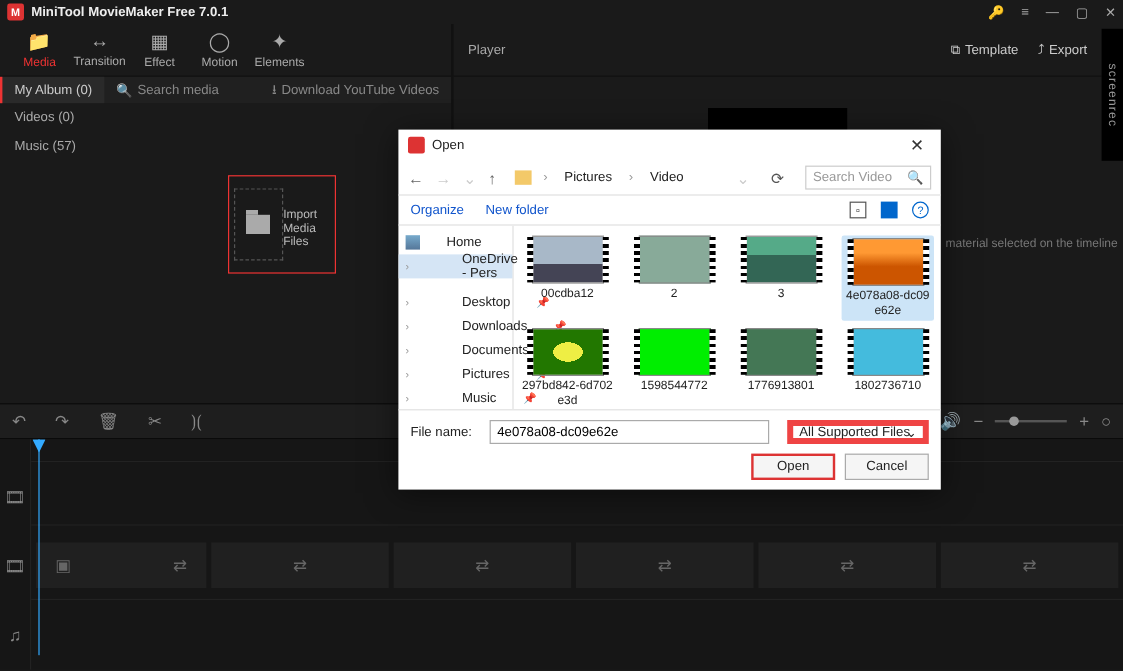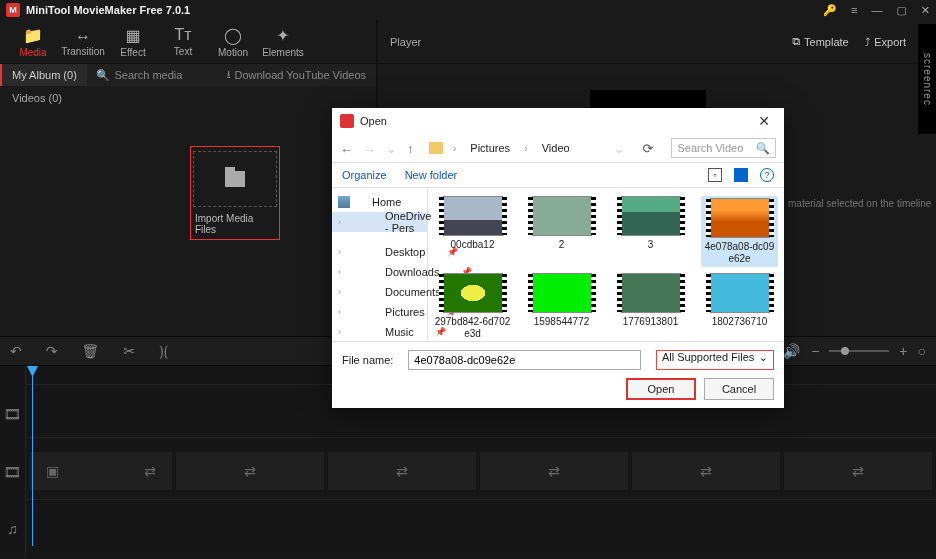--- a/index.html
+++ b/index.html
@@ -17,21 +17,21 @@
 .tool{display:flex;flex-direction:column;align-items:center;justify-content:center;width:50px;height:44px;font-size:10px;color:#aaa;cursor:pointer}
 .tool.active{color:#e33}
 .tool .ic{font-size:16px;margin-bottom:2px}
 .subtabs{height:22px;display:flex;align-items:center;background:#202020;font-size:11px}
 .subtab{padding:0 10px;height:100%;display:flex;align-items:center;cursor:pointer}
 .subtab.active{background:#2a2a2a;border-left:2px solid #e33}
 .search-media{margin-left:10px;color:#888;display:flex;align-items:center;gap:4px}
 .dl-yt{margin-left:auto;margin-right:10px;color:#888;display:flex;align-items:center;gap:4px}
 .catlist{display:flex;flex-direction:column}
 .cat{padding:6px 12px;color:#aaa;font-size:11px;cursor:pointer}
-.media-drop{margin:60px auto 0;width:90px;height:94px;border:1px solid #e33;display:flex;flex-direction:column;align-items:center;justify-content:center;position:relative}
+.media-drop{margin:60px auto 0;width:90px;height:82px;border:1px solid #e33;display:flex;flex-direction:row;align-items:center;justify-content:center;position:relative}
 .media-drop.outer{padding:4px}
 .drop-inner{border:1px dashed #555;width:84px;height:60px;display:flex;align-items:center;justify-content:center}
 .folder-icon{width:20px;height:16px;background:#aaa;position:relative}
 .folder-icon:before{content:"";position:absolute;top:-4px;left:0;width:10px;height:4px;background:#aaa}
 .drop-label{font-size:10px;color:#bbb;margin-top:6px}
 .right{flex:1;display:flex;flex-direction:column;border-left:2px solid #111;margin-right:18px}
 .player-bar{height:44px;display:flex;align-items:center;padding:0 12px;border-bottom:1px solid #111}
 .player-label{font-size:11px;color:#aaa}
 .tmpl-exp{margin-left:auto;display:flex;gap:16px}
 .tmpl-exp span{display:flex;align-items:center;gap:4px;color:#ccc;cursor:pointer}
@@ -97,21 +97,21 @@
 .thumb.t3{background:linear-gradient(#5a8 40%,#365 40%)}
 .thumb.t4{background:linear-gradient(#f93 30%,#c50 60%)}
 .thumb.t5{background:radial-gradient(#ee4 30%,#270 30%)}
 .thumb.t6{background:#0e0}
 .thumb.t7{background:#475}
 .thumb.t8{background:#4bd}
 .file-name{margin-top:3px;word-break:break-all;max-width:76px;line-height:1.2}
 .dlg-bottom{padding:8px 10px;display:flex;flex-direction:column;gap:8px;border-top:1px solid #e0e0e0}
 .fn-row{display:flex;align-items:center;gap:15px}
 .fn-input{flex:1;height:20px;border:1px solid #aaa;padding:0 5px;font-size:11px}
-.filter-sel{width:118px;height:20px;border:1px solid #ef4444;padding:0 5px;display:flex;font-size:11px;position:relative}
+.filter-sel{width:118px;height:20px;border:5px solid #ef4444;padding:0 5px;display:flex;align-items:center;font-size:11px;position:relative}
 .filter-sel:after{content:"⌄";position:absolute;right:5px}
 .btn-row{display:flex;gap:8px;justify-content:flex-end}
 .btn{height:22px;min-width:70px;border:1px solid #aaa;background:#f5f5f5;display:flex;align-items:center;justify-content:center;cursor:pointer;font-size:11px}
 .btn.highlight{border:2px solid #d33}
 .no-media-txt{position:absolute;left:788px;top:198px;font-size:10px;color:#777}
 </style>
 </head>
 <body>
 
 <div class="titlebar">
@@ -136,24 +136,20 @@
         </div>
         <div class="tool">
           <div class="ic">↔</div>
           <div>Transition</div>
         </div>
         <div class="tool">
           <div class="ic">▦</div>
           <div>Effect</div>
         </div>
         <div class="tool">
-          <div class="ic">Tт</div>
-          <div>Text</div>
-        </div>
-        <div class="tool">
           <div class="ic">◯</div>
           <div>Motion</div>
         </div>
         <div class="tool">
           <div class="ic">✦</div>
           <div>Elements</div>
         </div>
       </div>
     <div class="subtabs">
       <div class="subtab active">My Album (0)</div>
@@ -162,20 +158,21 @@
           <span>Search media</span>
         </div>
       <div class="dl-yt">
           <span>⭳</span>
           <span>Download YouTube Videos</span>
         </div>
     </div>
     <div style="display:flex;flex:1">
       <div class="catlist" id="catlist" style="width:94px">
           <div class="cat">Videos (0)</div>
+          <div class="cat">Music (57)</div>
         </div>
       <div style="flex:1;position:relative">
         <div class="media-drop outer">
           <div class="drop-inner">
               <div class="folder-icon"></div>
             </div>
           <div class="drop-label">Import Media Files</div>
         </div>
       </div>
     </div>

